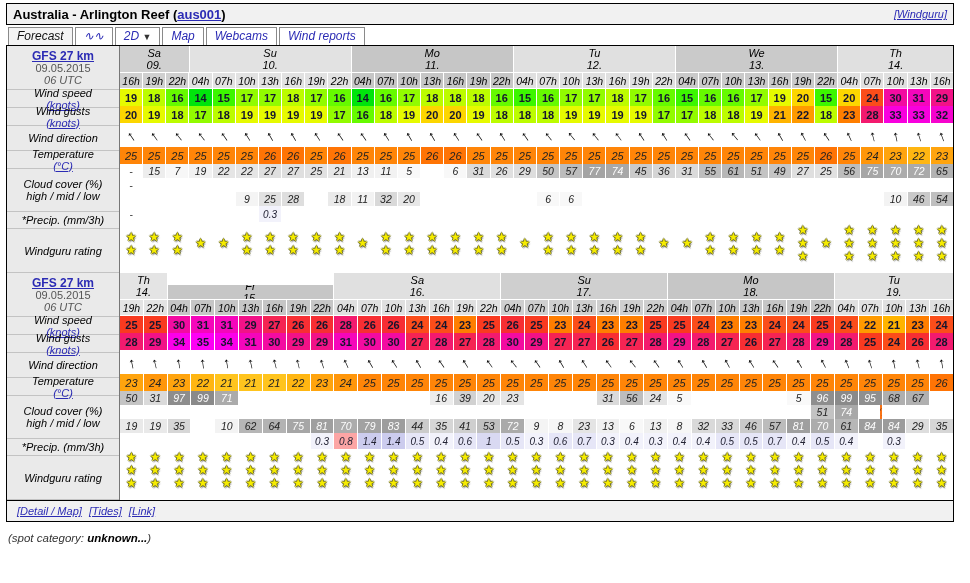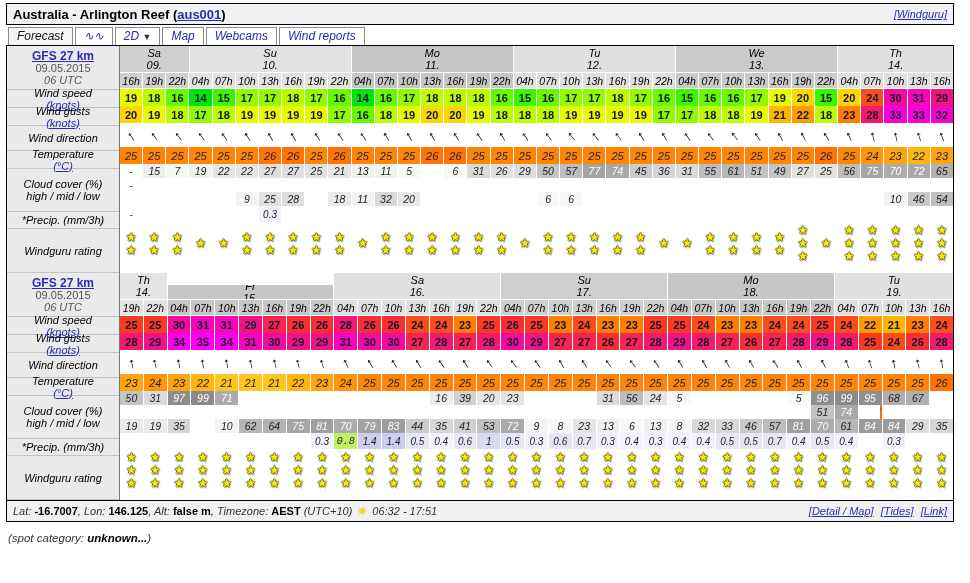--- a/index.html
+++ b/index.html
@@ -1120,21 +1120,21 @@
             <div class="drow" style="grid-template-columns: repeat(35, 1fr); height: 16px;">
               <div class="cell precipcell"></div>
               <div class="cell precipcell"></div>
               <div class="cell precipcell"></div>
               <div class="cell precipcell"></div>
               <div class="cell precipcell"></div>
               <div class="cell precipcell"></div>
               <div class="cell precipcell"></div>
               <div class="cell precipcell"></div>
               <div class="cell precipcell" style="background: rgb(242, 242, 251);">0.3</div>
-              <div class="cell precipcell" style="background: #bef264; font-family: Liberation Mono, monospace;">0.8</div>
+              <div class="cell precipcell" style="background: #fca5a5;">0.8</div>
               <div class="cell precipcell" style="background: rgb(204, 204, 238);">1.4</div>
               <div class="cell precipcell" style="background: rgb(204, 204, 238);">1.4</div>
               <div class="cell precipcell" style="background: rgb(230, 230, 247);">0.5</div>
               <div class="cell precipcell" style="background: rgb(242, 242, 251);">0.4</div>
               <div class="cell precipcell" style="background: rgb(230, 230, 247);">0.6</div>
               <div class="cell precipcell" style="background: rgb(217, 217, 242);">1</div>
               <div class="cell precipcell" style="background: rgb(230, 230, 247);">0.5</div>
               <div class="cell precipcell" style="background: rgb(242, 242, 251);">0.3</div>
               <div class="cell precipcell" style="background: rgb(230, 230, 247);">0.6</div>
               <div class="cell precipcell" style="background: rgb(230, 230, 247);">0.7</div>
@@ -1329,33 +1329,20 @@
                 <span class="star">★</span>
                 <span class="star">★</span>
                 <span class="star">★</span>
               </div>
             </div>
           </div>
         </div>
       </div>
 
     <div class="footerbar">
-      <div>
-        <span>Lat:</span>
-        <b>-16.7007</b>,
-        <span>Lon:</span>
-        <b>146.125</b>,
-        <span>Alt:</span>
-        <b>false m</b>,
-        <span>Timezone:</span>
-        <b>AEST</b>
-        <span>(UTC+10)</span>
-        <span class="sun">☀</span>
-        <span>06:32 - 17:51</span>
-      </div>
       <div class="flinks">
         <span>[Detail / Map]</span>
         <span>[Tides]</span>
         <span>[Link]</span>
       </div>
     </div>
   </div>
 
   <div class="category">
     <span>(spot category: </span><b>unknown...</b><span>)</span>

